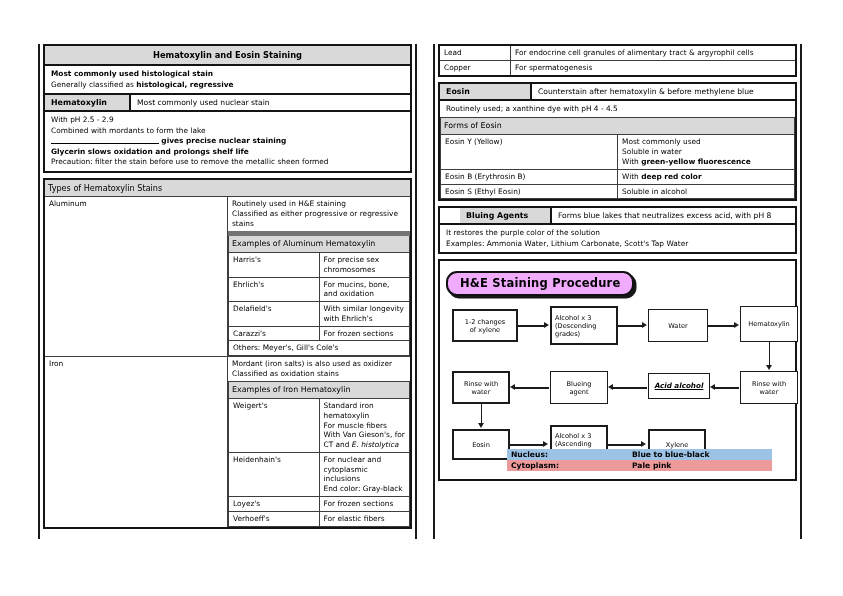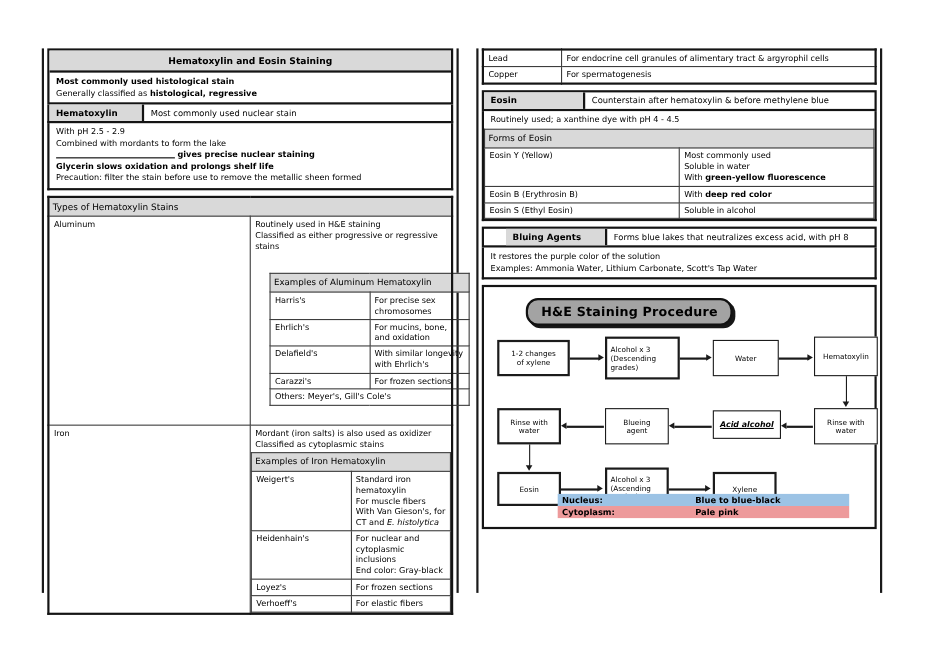--- a/index.html
+++ b/index.html
@@ -128,26 +128,26 @@
     height: 222px;
     box-sizing: border-box;
     margin-top: 5px;
     background: #fff;
   }
   .flow-font {
     font-family: "DejaVu Sans", "Liberation Sans", sans-serif;
   }
   .flow-title {
     position: absolute;
-    left: 38px;
+    left: 6px;
     top: 10px;
     padding: 3px 12px 4px 12px;
     border: 2px solid #111;
     border-radius: 11px;
-    background: #a3a3a3;
+    background: #f0abfc;
     font-weight: bold;
     font-size: 11.5px;
     letter-spacing: 0.2px;
     box-shadow: 2.5px 2.5px 0 #171717;
     text-align: center;
   }
   .fbox {
     position: absolute;
     border: 1.6px solid #1b1b1b;
     background: #fff;
@@ -254,21 +254,21 @@
             <td class="hdr" colspan="2" style="font-size:8.1px;padding:3px;">Types of Hematoxylin Stains</td>
           </tr>
 
           <tr>
             <td class="b nowrapcell" rowspan="1" style="width:66px;vertical-align:top;">Aluminum</td>
             <td style="padding:0;">
               <div style="padding:2px 4px;">
                 <span>Routinely used in H&amp;E staining</span><br>
                 <span>Classified as either progressive or regressive stains</span>
               </div>
-              <table class="doc" style="margin:17px;border-top:1px solid #737373;">
+              <table class="doc" style="margin:0;border-top:5px solid #737373;">
                 <tbody>
                       <tr>
                   <td class="hdr" colspan="2" style="font-size:7.9px;padding:3px;">Examples of Aluminum Hematoxylin</td>
                 </tr>
                 <tr>
                   <td style="width:82px;">Harris's</td>
                   <td>For precise sex chromosomes</td>
                 </tr>
                 <tr>
                   <td>Ehrlich's</td>
@@ -288,21 +288,21 @@
               </tbody>
                   </table>
             </td>
           </tr>
 
           <tr>
             <td class="b nowrapcell" style="vertical-align:top;">Iron</td>
             <td style="padding:0;">
               <div style="padding:2px 4px;">
                 <span>Mordant (iron salts) is also used as oxidizer</span><br>
-                <span>Classified as cytoplasmic stains</span>
+                <span>Classified as oxidation stains</span>
               </div>
               <table class="doc" style="border-top:1px solid #3d3d3d;">
                 <tbody>
                       <tr>
                   <td class="hdr" colspan="2" style="font-size:7.9px;padding:3px;">Examples of Iron Hematoxylin</td>
                 </tr>
                 <tr>
                   <td style="width:82px;">Weigert's</td>
                   <td>
                     <span>Standard iron hematoxylin</span><br>

